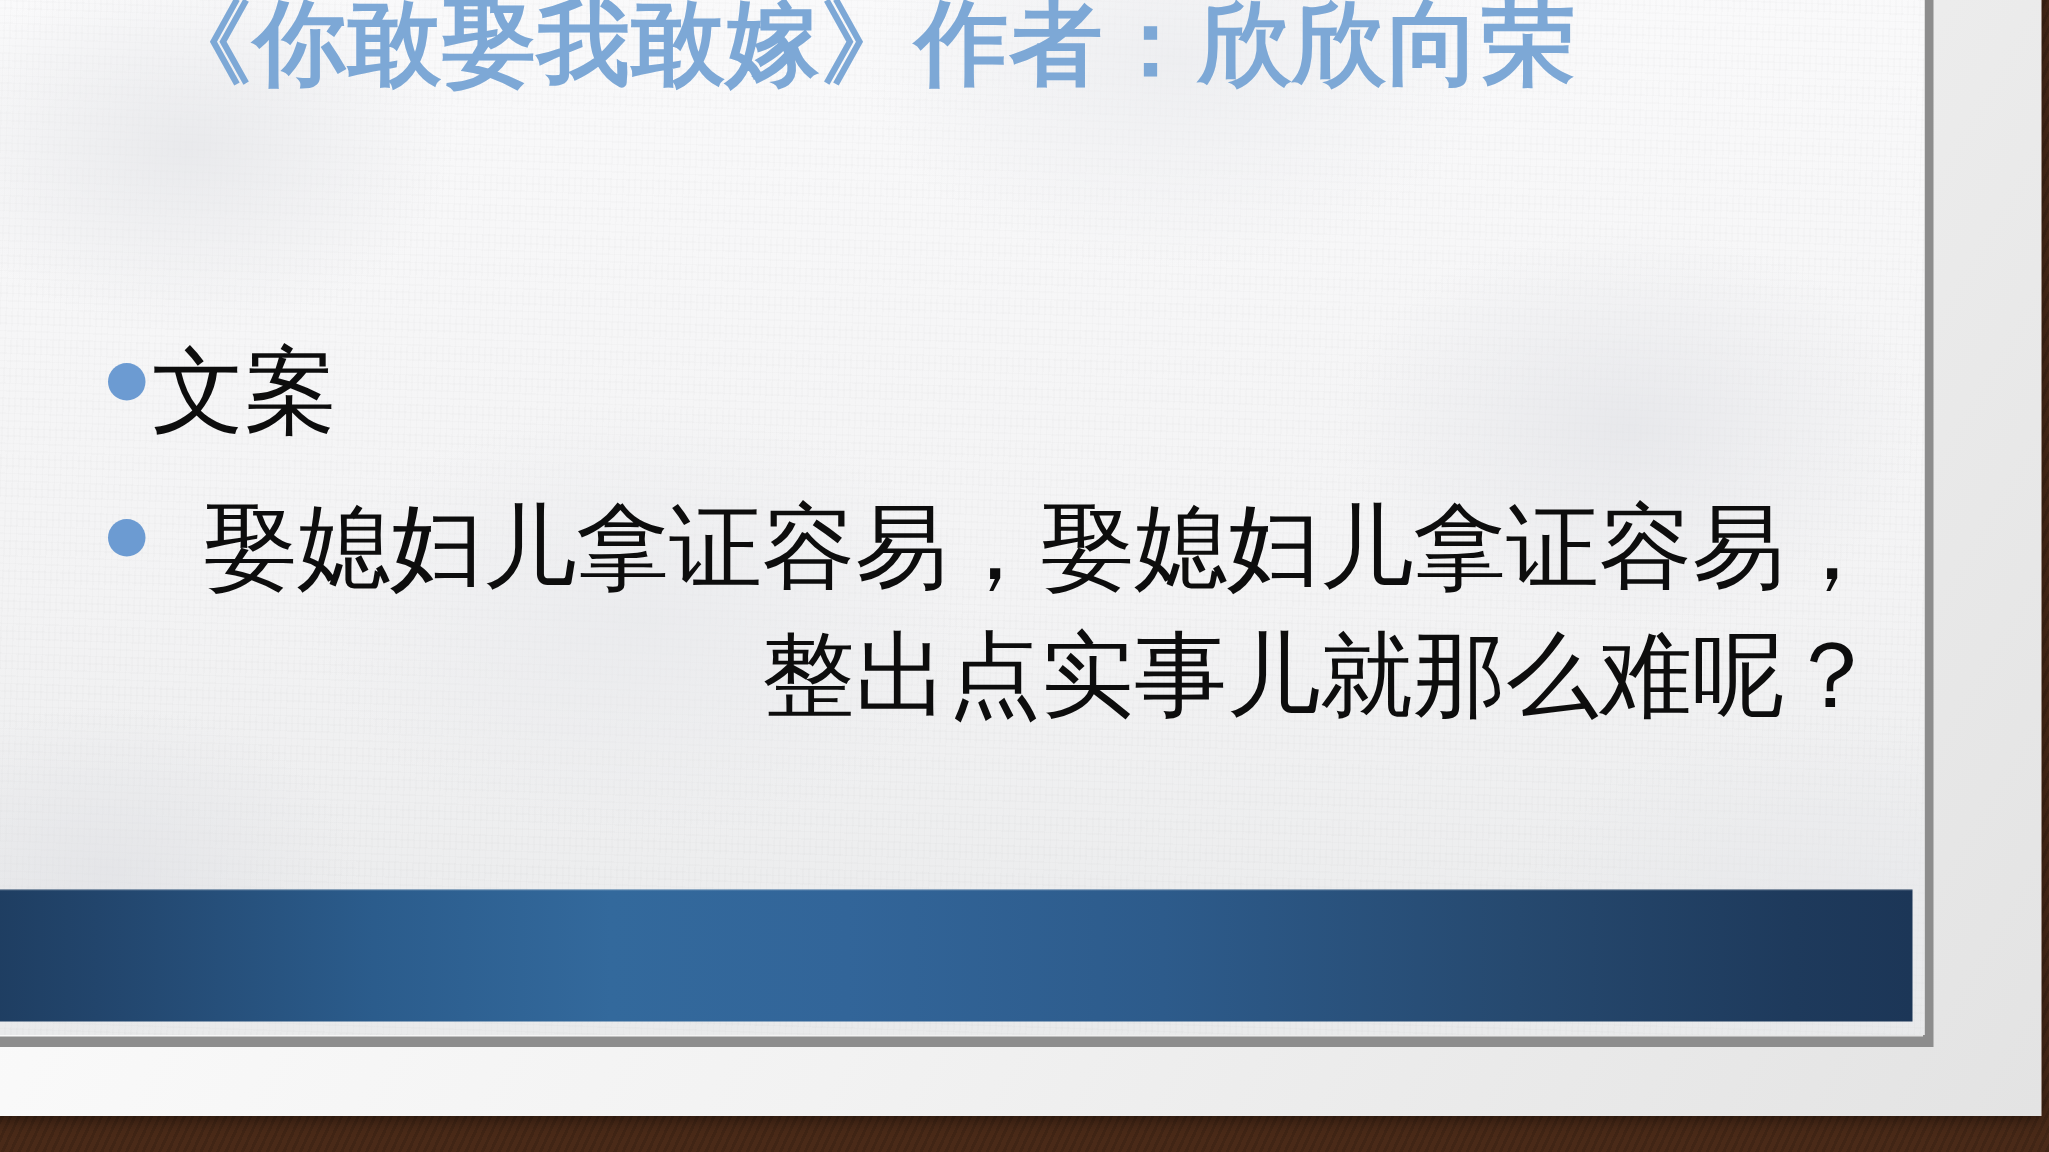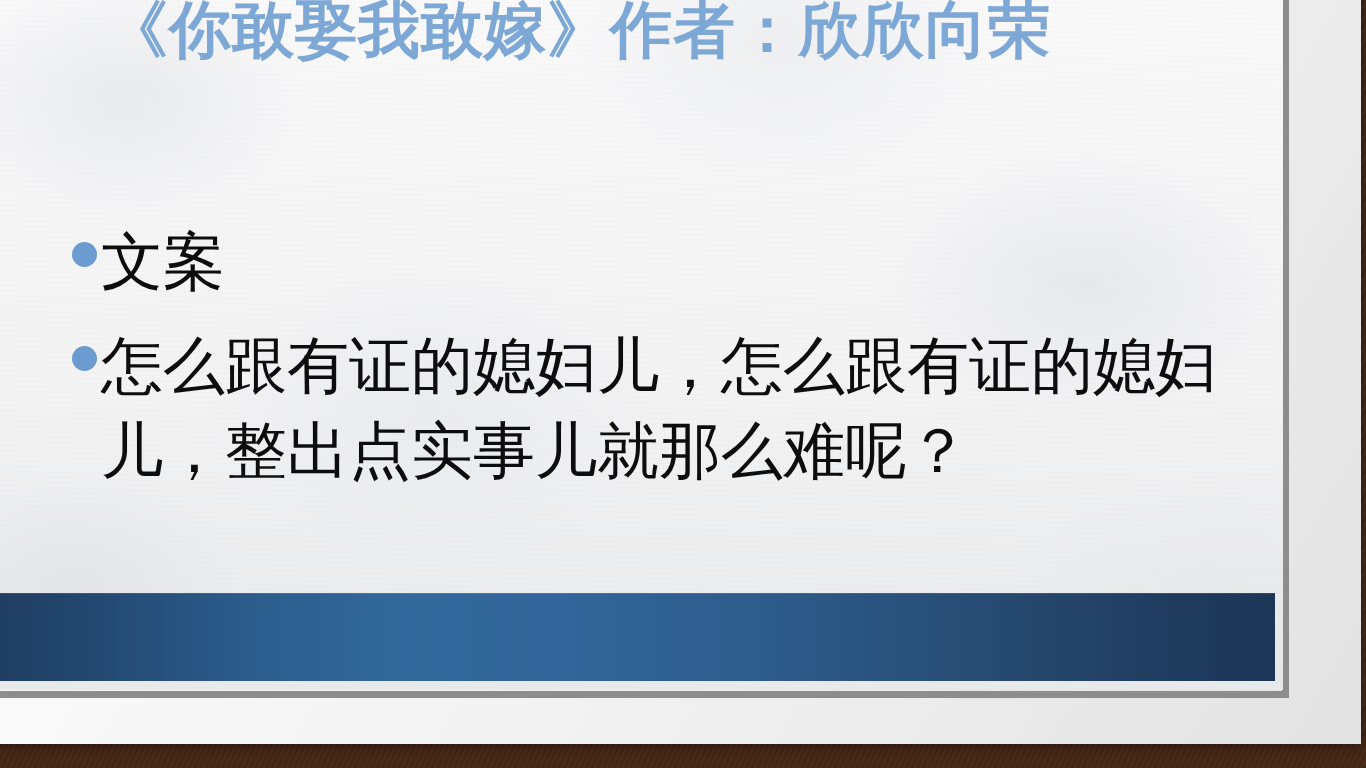--- a/index.html
+++ b/index.html
@@ -130,20 +130,21 @@
   #slide-body {
     position: absolute;
     left: 104px;
     top: 252px;
     width: 1180px;
   }
   .bullet-row {
     display: flex;
     align-items: flex-start;
     margin-bottom: 18px;
+    text-align: right;
   }
   .bullet-dot {
     flex: 0 0 auto;
     width: 25px;
     height: 25px;
     border-radius: 50%;
     background: #6c9bd2;
     margin-top: 22px;
     margin-right: 4px;
   }
@@ -196,21 +197,21 @@
 
     <div id="slide-body">
 
       <div class="bullet-row">
         <span class="bullet-dot"></span>
         <span class="bullet-text short">文案</span>
       </div>
 
       <div class="bullet-row">
         <span class="bullet-dot"></span>
-        <span class="bullet-text">怎么跟有证的媳妇儿，怎么跟有证的媳妇儿，整出点实事儿就那么难呢？</span>
+        <span class="bullet-text">娶媳妇儿拿证容易，娶媳妇儿拿证容易，整出点实事儿就那么难呢？</span>
       </div>
 
     </div>
 
     <div id="bottom-band"></div>
 
   </div>
 </div>
 
 </body></html>

